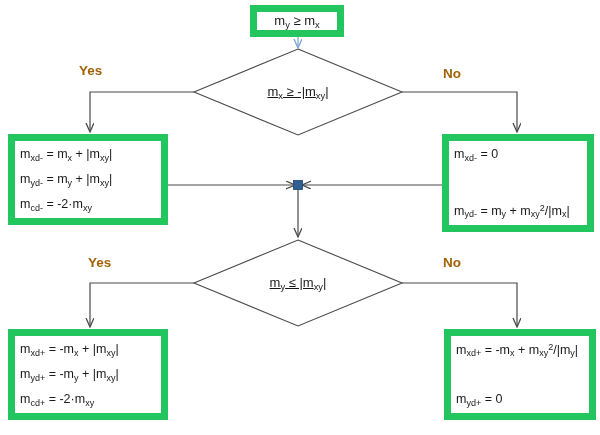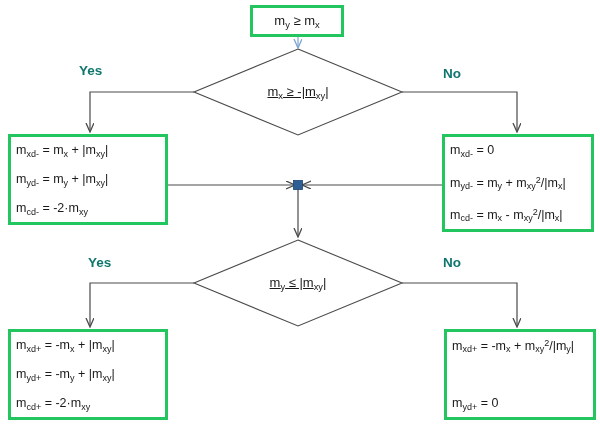--- a/index.html
+++ b/index.html
@@ -21,21 +21,21 @@
     top: 0;
     width: 600px;
     height: 435px;
   }
   .node {
     position: absolute;
     box-sizing: border-box;
     background: #ffffff;
   }
   .rect-node {
-    border: 3px solid #22c55e;
+    border: 7px solid #22c55e;
   }
   .topbox {
     display: flex;
     align-items: center;
     justify-content: center;
     font-size: 13px;
     color: #1a1a1a;
   }
   .calcbox {
     padding: 7px 5px 5px 5px;
@@ -56,21 +56,21 @@
     justify-content: center;
     font-size: 13px;
     color: #1a1a1a;
     pointer-events: none;
     text-decoration: underline;
   }
   .branch-label {
     position: absolute;
     font-weight: bold;
     font-size: 13.5px;
-    color: #0f766e;
+    color: #a16207;
     white-space: nowrap;
   }
   sub {
     font-size: 0.72em;
     vertical-align: -0.28em;
     letter-spacing: 0;
   }
   sup {
     font-size: 0.72em;
     vertical-align: 0.42em;
@@ -133,21 +133,20 @@
 
   <div class="node rect-node calcbox" style="left:8px; top:134px; width:160px; height:91px;">
     <div class="calcline">m<sub>xd-</sub> = m<sub>x</sub> + |m<sub>xy</sub>|</div>
     <div class="calcline">m<sub>yd-</sub> = m<sub>y</sub> + |m<sub>xy</sub>|</div>
     <div class="calcline">m<sub>cd-</sub> = -2·m<sub>xy</sub></div>
   </div>
 
   <div class="node rect-node calcbox" style="left:442px; top:134px; width:152px; height:98px;gap:12px;">
     <div class="calcline">m<sub>xd-</sub> = 0</div>
     <div class="calcline">m<sub>yd-</sub> = m<sub>y</sub> + m<sub>xy</sub><sup>2</sup>/|m<sub>x</sub>|</div>
-    <div class="calcline">m<sub>cd-</sub> = m<sub>x</sub> - m<sub>xy</sub><sup>2</sup>/|m<sub>x</sub>|</div>
   </div>
 
   <div class="node rect-node calcbox" style="left:8px; top:329px; width:160px; height:91px;">
     <div class="calcline">m<sub>xd+</sub> = -m<sub>x</sub> + |m<sub>xy</sub>|</div>
     <div class="calcline">m<sub>yd+</sub> = -m<sub>y</sub> + |m<sub>xy</sub>|</div>
     <div class="calcline">m<sub>cd+</sub> = -2·m<sub>xy</sub></div>
   </div>
 
   <div class="node rect-node calcbox" style="left:444px; top:329px; width:152px; height:91px;">
     <div class="calcline">m<sub>xd+</sub> = -m<sub>x</sub> + m<sub>xy</sub><sup>2</sup>/|m<sub>y</sub>|</div>

